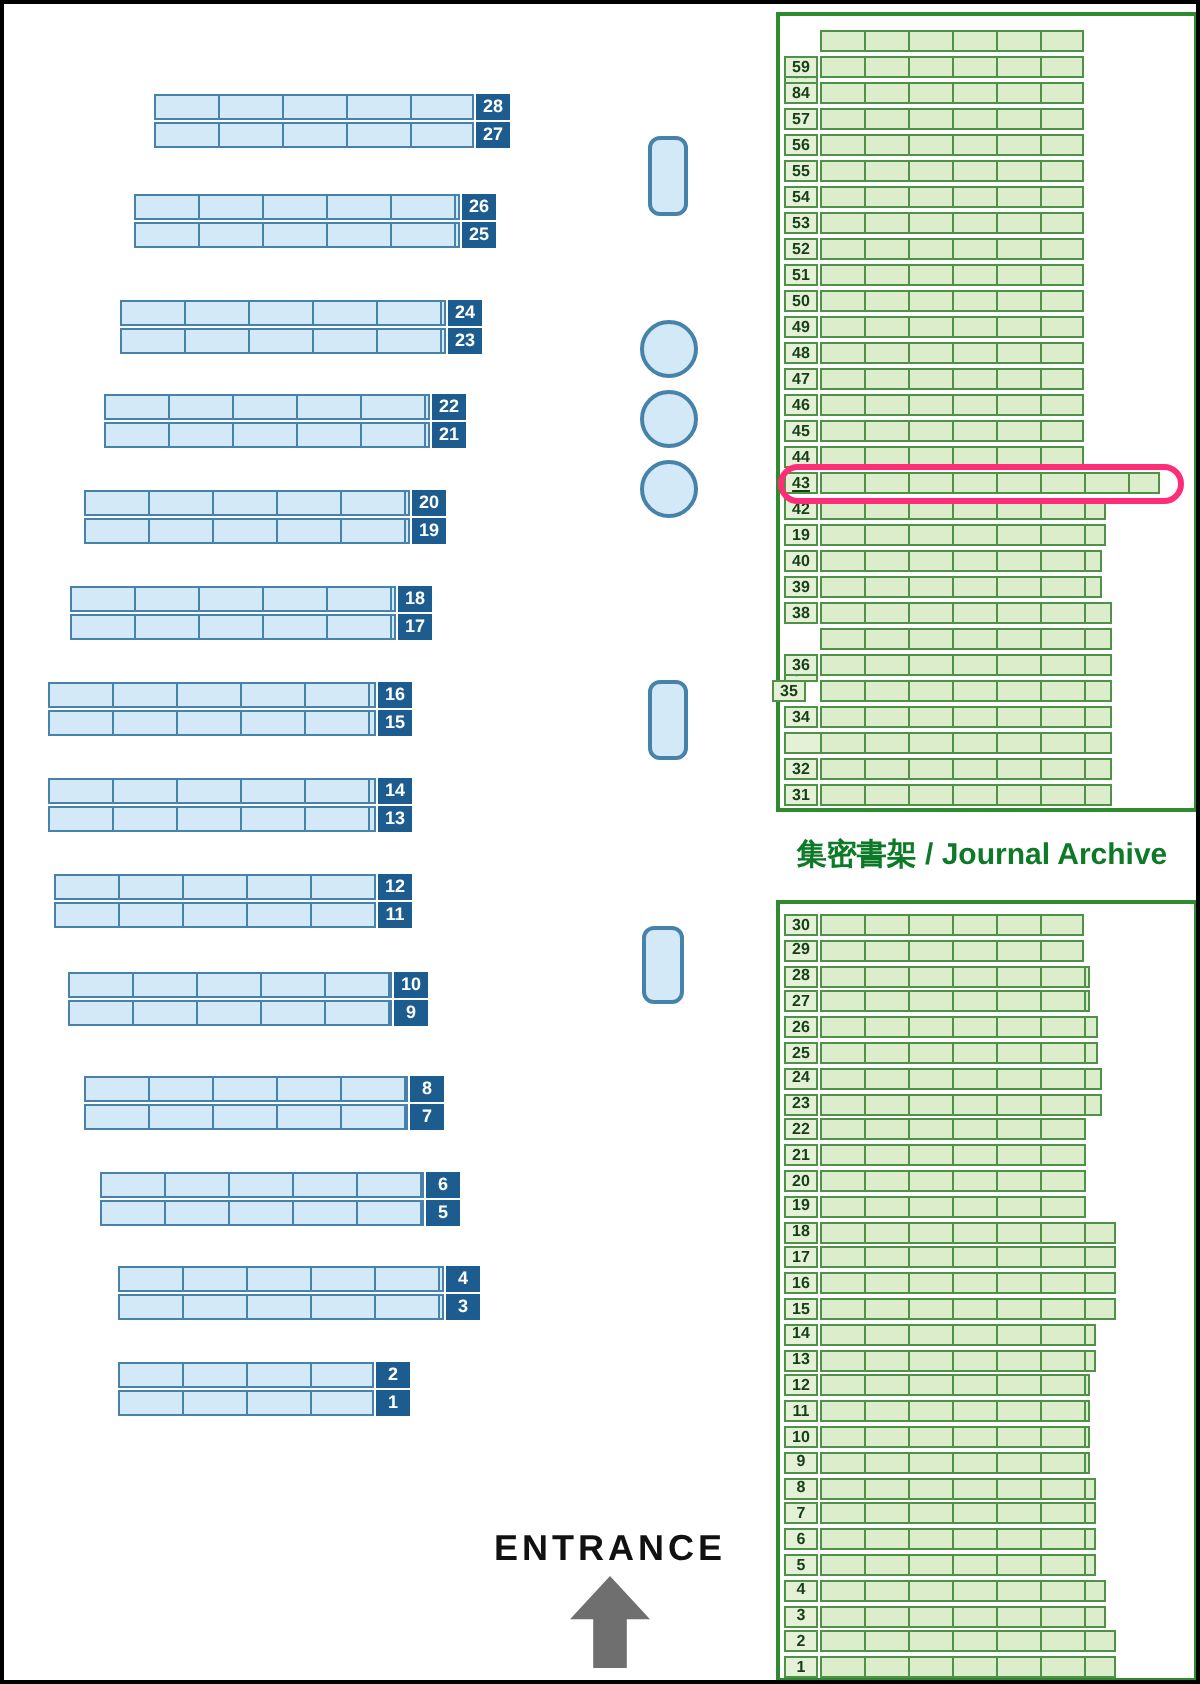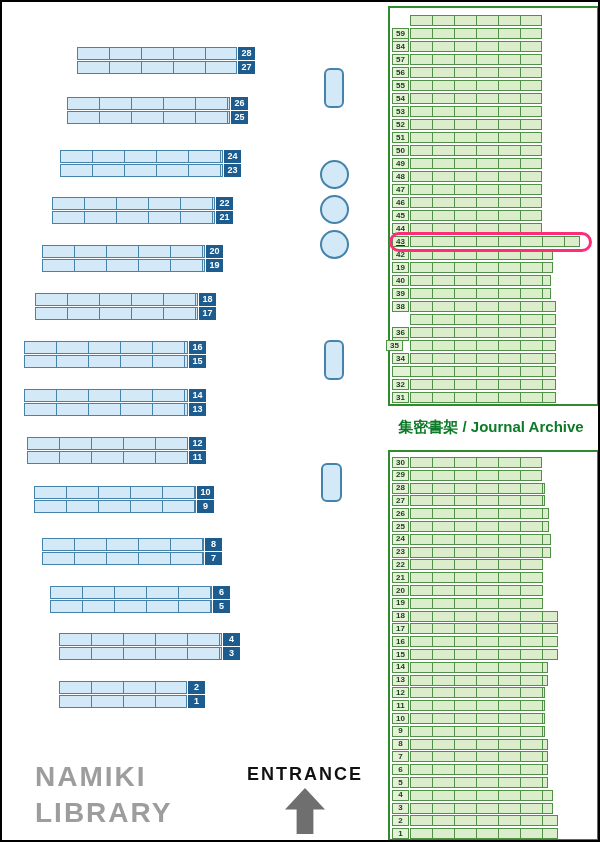--- a/index.html
+++ b/index.html
@@ -59,24 +59,20 @@
     line-height:36px; color:var(--title_gray);
   }
 </style>
 </head>
 <body>
 
 <div id="canvas">
   <div class="archive-label">集密書架 / Journal Archive</div>
   <div class="entrance-label">ENTRANCE</div>
   <div class="entrance-arrow"></div>
-  <div class="library-title">
-    <div>NAMIKI</div>
-    <div>LIBRARY</div>
-  </div>
 <div class="bar blue" style="left: 75px; top: 45px; width: 160px; height: 13px;"></div>
     <div class="tag blue-tag" style="left: 236px; top: 45px;">28</div>
     <div class="bar blue" style="left: 75px; top: 59px; width: 160px; height: 13px;"></div>
     <div class="tag blue-tag" style="left: 236px; top: 59px;">27</div>
     <div class="bar blue" style="left: 65px; top: 95px; width: 163px; height: 13px;"></div>
     <div class="tag blue-tag" style="left: 229px; top: 95px;">26</div>
     <div class="bar blue" style="left: 65px; top: 109px; width: 163px; height: 13px;"></div>
     <div class="tag blue-tag" style="left: 229px; top: 109px;">25</div>
     <div class="bar blue" style="left: 58px; top: 148px; width: 163px; height: 13px;"></div>
     <div class="tag blue-tag" style="left: 222px; top: 148px;">24</div>

